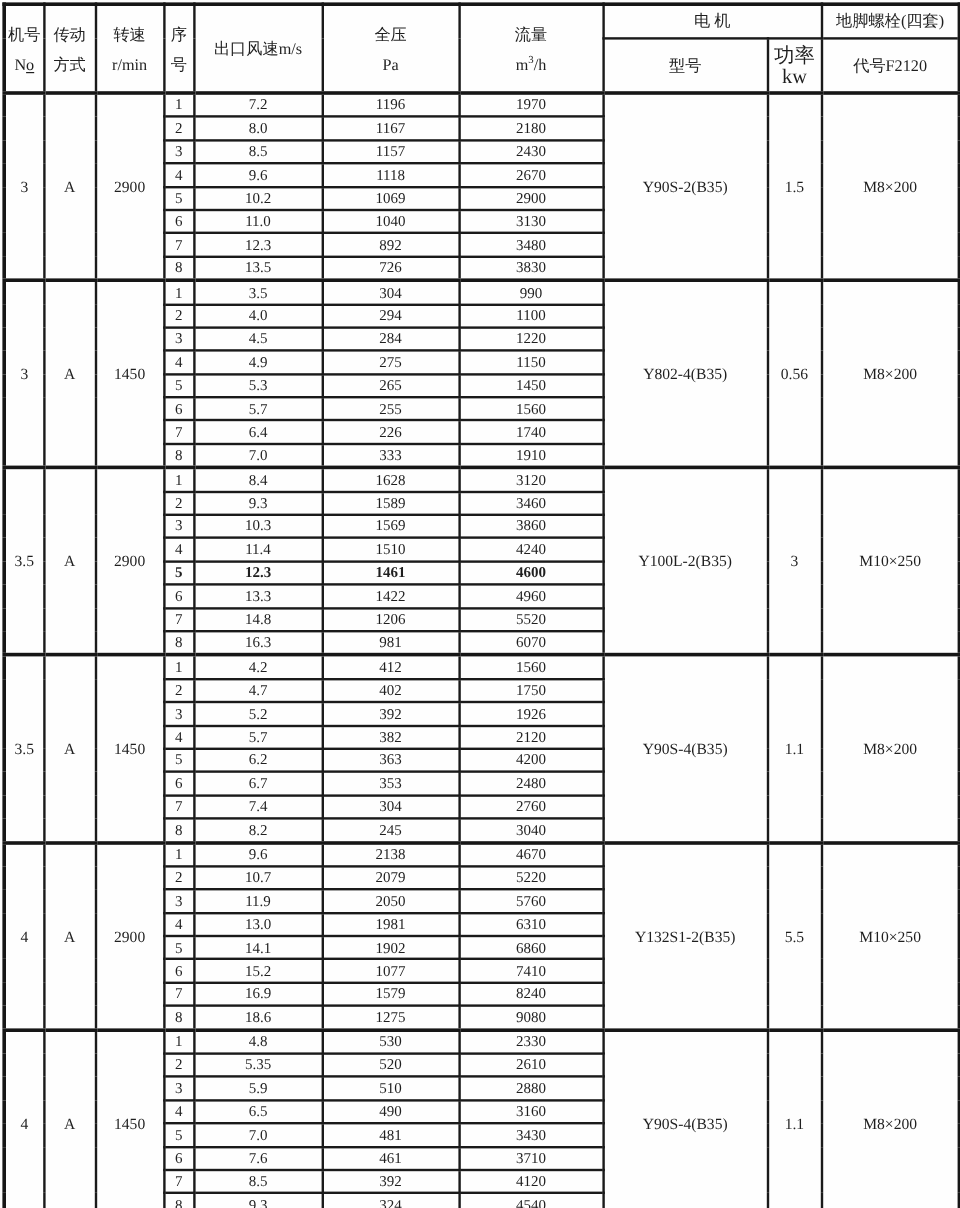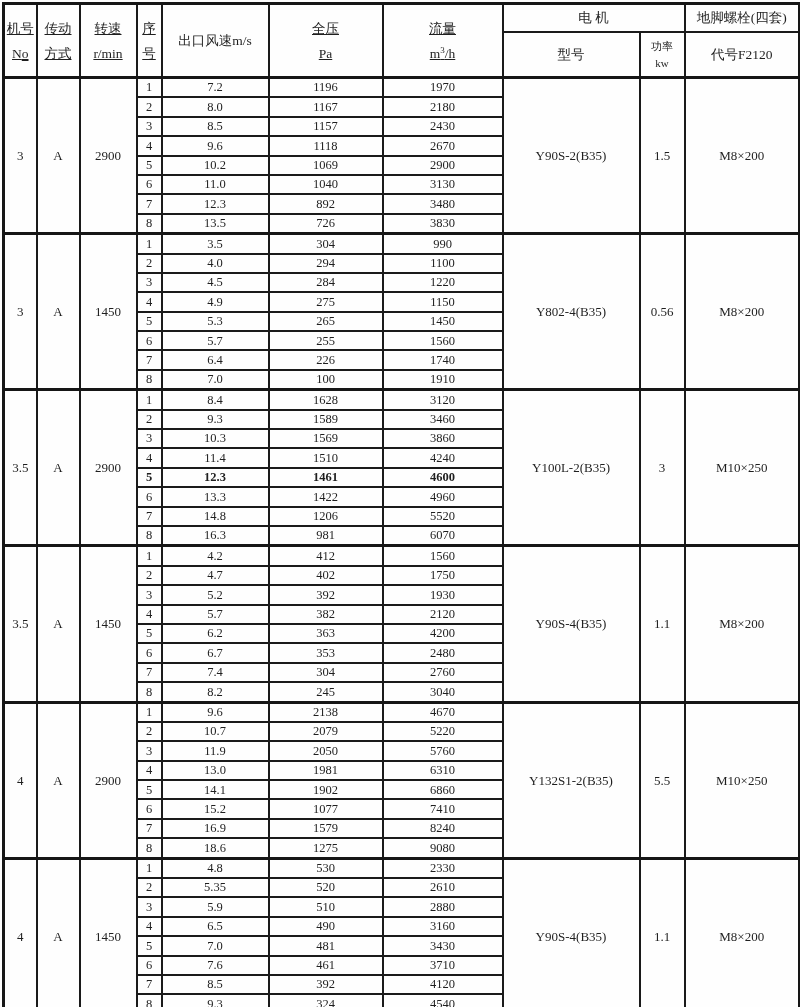--- a/index.html
+++ b/index.html
@@ -28,22 +28,22 @@
     text-align: center;
     vertical-align: middle;
     font-family: "Liberation Serif", "DejaVu Serif", serif;
     font-weight: normal;
     color: #1f1f1f;
     overflow: hidden;
   }
   thead tr.h1 th { height: 26px; font-size: 13.5px; }
   thead tr.h2 th { height: 43px; font-size: 13.5px; }
   thead th { border-bottom-width: 3px; }
-  .two-line div { line-height: 25px; font-size: 13.5px; text-decoration: underline; }
-  .tight-lines div { line-height: 17px; font-size: 11px; }
+  .two-line div { line-height: 25px; font-size: 13.5px; }
+  .tight-lines div { line-height: 17px; font-size: 17px; }
   tbody td {
     height: 17.4px;
     font-size: 12.5px;
     line-height: 1;
   }
   tbody td.merged { font-size: 13px; }
   tr.group-start td { border-top: 3px solid #161616; }
   tr.bold-row td.datacell { font-weight: bold; }
   .u { text-decoration: underline; text-underline-offset: 2px; }
   sup { font-size: 9px; line-height: 0; }
@@ -203,21 +203,21 @@
         </tr>
         <tr>
           <td class="datacell">7</td>
           <td class="datacell">6.4</td>
           <td class="datacell">226</td>
           <td class="datacell">1740</td>
         </tr>
         <tr>
           <td class="datacell">8</td>
           <td class="datacell">7.0</td>
-          <td class="datacell">100</td>
+          <td class="datacell">333</td>
           <td class="datacell">1910</td>
         </tr>
         <tr class="group-start">
           <td rowspan="8" class="merged">3.5</td>
           <td rowspan="8" class="merged">A</td>
           <td rowspan="8" class="merged">2900</td>
           <td class="datacell">1</td>
           <td class="datacell">8.4</td>
           <td class="datacell">1628</td>
           <td class="datacell">3120</td>
@@ -282,21 +282,21 @@
         <tr>
           <td class="datacell">2</td>
           <td class="datacell">4.7</td>
           <td class="datacell">402</td>
           <td class="datacell">1750</td>
         </tr>
         <tr>
           <td class="datacell">3</td>
           <td class="datacell">5.2</td>
           <td class="datacell">392</td>
-          <td class="datacell">1930</td>
+          <td class="datacell">1926</td>
         </tr>
         <tr>
           <td class="datacell">4</td>
           <td class="datacell">5.7</td>
           <td class="datacell">382</td>
           <td class="datacell">2120</td>
         </tr>
         <tr>
           <td class="datacell">5</td>
           <td class="datacell">6.2</td>

